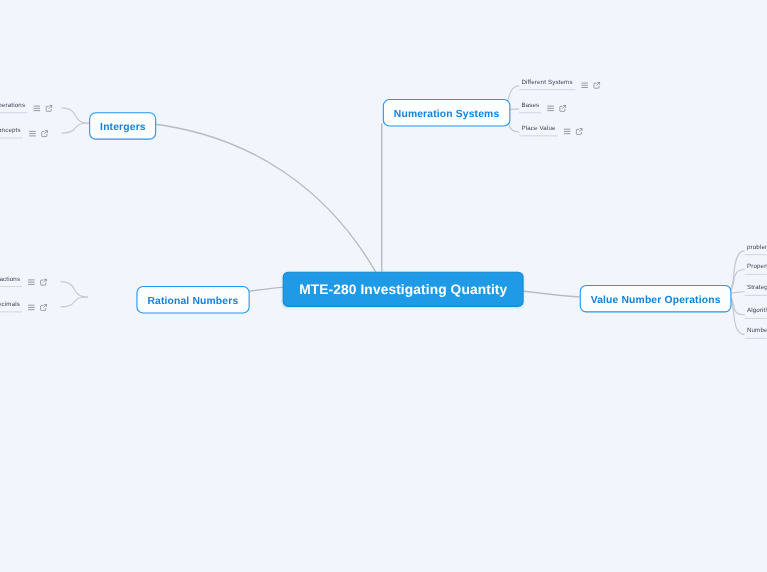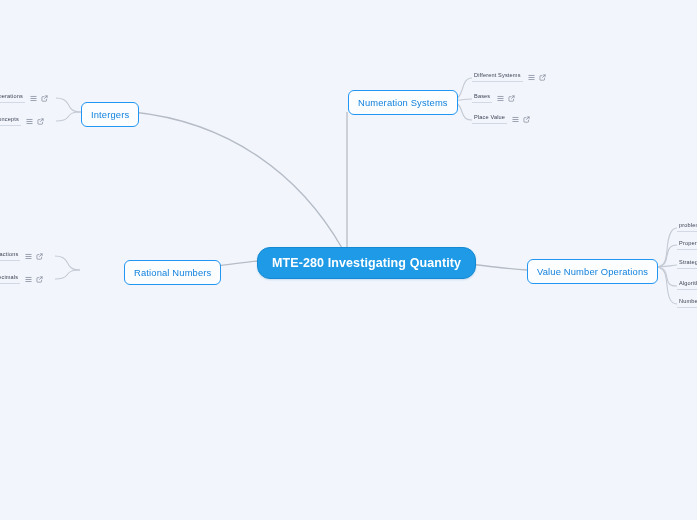--- a/index.html
+++ b/index.html
@@ -46,21 +46,21 @@
     box-shadow: 0 1px 2px rgba(30,120,190,0.20);
   }
 
   
   .branch-node {
     position: absolute;
     background: #fbfdff;
     border: 1.6px solid #2196f3;
     border-radius: 6px;
     color: #1382dd;
-    font-weight: normal;
+    font-weight: bold;
     font-size: 9.4px;
     letter-spacing: 0.15px;
     padding: 6px 9px;
     white-space: nowrap;
     box-sizing: border-box;
   }
 
   
   .leaf {
     position: absolute;
@@ -119,21 +119,21 @@
       <path d="M 80 270 C 71 270 69 272 67 275 C 65 278 62 279 55 279"></path>
 
       <path d="M 655 267 C 665 267 666 260 667 250 C 668 238 670 228 677 228"></path>
       <path d="M 655 267 C 665 267 666 262 667 256 C 668 249 670 245 677 245"></path>
       <path d="M 655 267 C 665 267 668 266 677 265"></path>
       <path d="M 655 267 C 665 267 666 272 667 278 C 668 284 670 286 677 286"></path>
       <path d="M 655 267 C 665 267 666 275 667 285 C 668 296 670 304 677 304"></path>
     </g>
   </svg>
 
-  <div class="center-node" style="left:257px; top:247px;border-radius:13px;">MTE-280 Investigating Quantity</div>
+  <div class="center-node" style="left:257px; top:247px;">MTE-280 Investigating Quantity</div>
 
   <div class="branch-node" style="left:348px; top:90px;">Numeration Systems</div>
 
   <div class="leaf" style="left:472px; top:71px;">
     <span class="leaf-label">Different Systems</span>
     <span class="leaf-icons">
       <span class="ic">
         <svg width="7" height="7" viewBox="0 0 12 12">
             <g stroke="#7f8596" stroke-width="1.3" stroke-linecap="round">
           <line x1="1.5" y1="2.5" x2="10.5" y2="2.5"></line>

